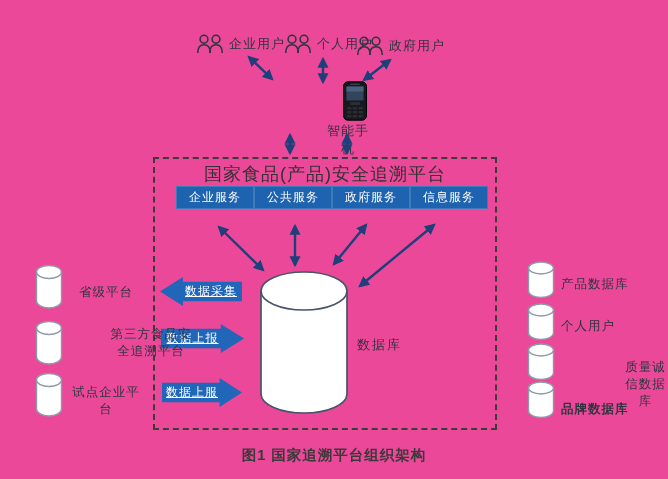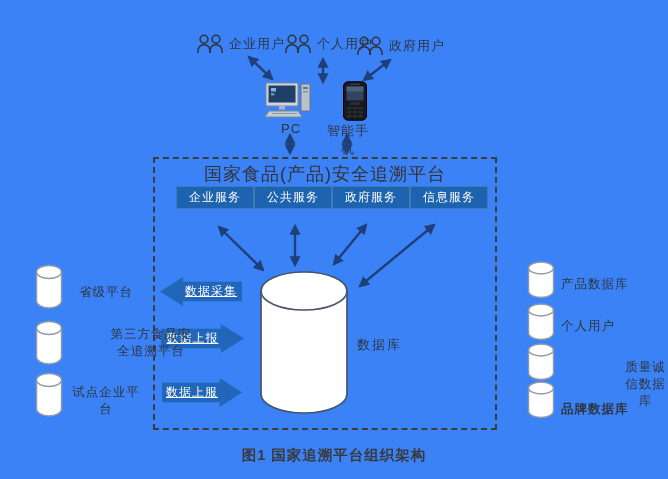--- a/index.html
+++ b/index.html
@@ -7,21 +7,21 @@
     --ribbon-blue:#2166b8;
     --integrate-blue:#2a6cc5;
     --arrow-navy:#1e3f79;
     --outline-dark:#46536b;
     --outline-light:#8e9aa8;
     --text-dark:#333333;
     --border-dark:#3c3c3c;
   }
   *{margin:0;padding:0;box-sizing:border-box;}
   body{background:#ffffff;font-family:"Liberation Sans","DejaVu Sans",sans-serif;color:var(--text-dark);}
-  .canvas{position:relative;width:668px;height:479px;background:#3b82f6;overflow:hidden;}
+  .canvas{position:relative;width:668px;height:479px;background:#ec4899;overflow:hidden;}
 
   .abs{position:absolute;}
 
   
   .user-group{display:flex;align-items:center;gap:5px;}
   .user-label{font-size:13px;color:#2f3540;letter-spacing:1px;white-space:nowrap;}
 
   
   .device-label{font-size:13px;color:#2f3540;text-align:center;letter-spacing:1px;}
 
@@ -108,35 +108,20 @@
       <g fill="none" stroke="#2f3540" stroke-width="1.6">
         <circle cx="8" cy="5.2" r="3.9"></circle>
           <path d="M1.8,19 C1.8,13.4 4.4,10.8 8,10.8 C11.6,10.8 14.2,13.4 14.2,19"></path>
         <circle cx="20" cy="5.2" r="3.9"></circle>
           <path d="M13.8,19 C13.8,13.4 16.4,10.8 20,10.8 C23.6,10.8 26.2,13.4 26.2,19"></path>
       </g>
     </svg>
     <span class="user-label">政府用户</span>
   </div>
 
-  <div class="abs" style="left:264px;top:81px;">
-    <svg class="icon-svg" width="54" height="38" viewBox="0 0 54 38">
-      <rect x="37" y="3" width="9" height="27" rx="1" fill="#b9c2cc" stroke="#6b7685"></rect>
-      <rect x="39" y="6" width="5" height="2" fill="#6b7685"></rect>
-      <rect x="39" y="10" width="5" height="1.5" fill="#8d97a2"></rect>
-      <rect x="2" y="2" width="32" height="23" rx="1.5" fill="#cdd6de" stroke="#7c8795"></rect>
-      <rect x="4.5" y="4.5" width="27" height="17" fill="#1f3f66"></rect>
-      <rect x="7" y="7" width="5" height="3.5" fill="#7fb3e0"></rect>
-      <rect x="7" y="12" width="3.5" height="2.5" fill="#5f93c4"></rect>
-      <rect x="15" y="25" width="6" height="3.5" fill="#aab4bf"></rect>
-      <polygon points="5,30 34,30 38,36 1,36" fill="#c3cdd6" stroke="#7c8795"></polygon>
-      <line x1="8" y1="32.5" x2="33" y2="32.5" stroke="#8d97a2"></line>
-    </svg>
-    <div class="device-label" style="width:54px;margin-top:2px;">PC</div>
-  </div>
 
   <div class="abs" style="left:335px;top:81px;">
     <svg class="icon-svg" style="margin:0 auto;" width="26" height="40" viewBox="0 0 26 40">
       <rect x="1.5" y="0.8" width="23" height="38.4" rx="4.5" fill="#17191e" stroke="#000"></rect>
       <rect x="8" y="2.5" width="10" height="1.6" rx="0.8" fill="#3a3e46"></rect>
       <rect x="4.5" y="5.5" width="17" height="14" fill="#32455d"></rect>
       <rect x="4.5" y="5.5" width="17" height="5" fill="#4a617e"></rect>
       <rect x="8" y="21" width="10" height="3" rx="1" fill="#2a2d33"></rect>
       <g fill="#2a2d33">
         <rect x="5" y="26" width="4.5" height="2.6" rx="0.8"></rect>

